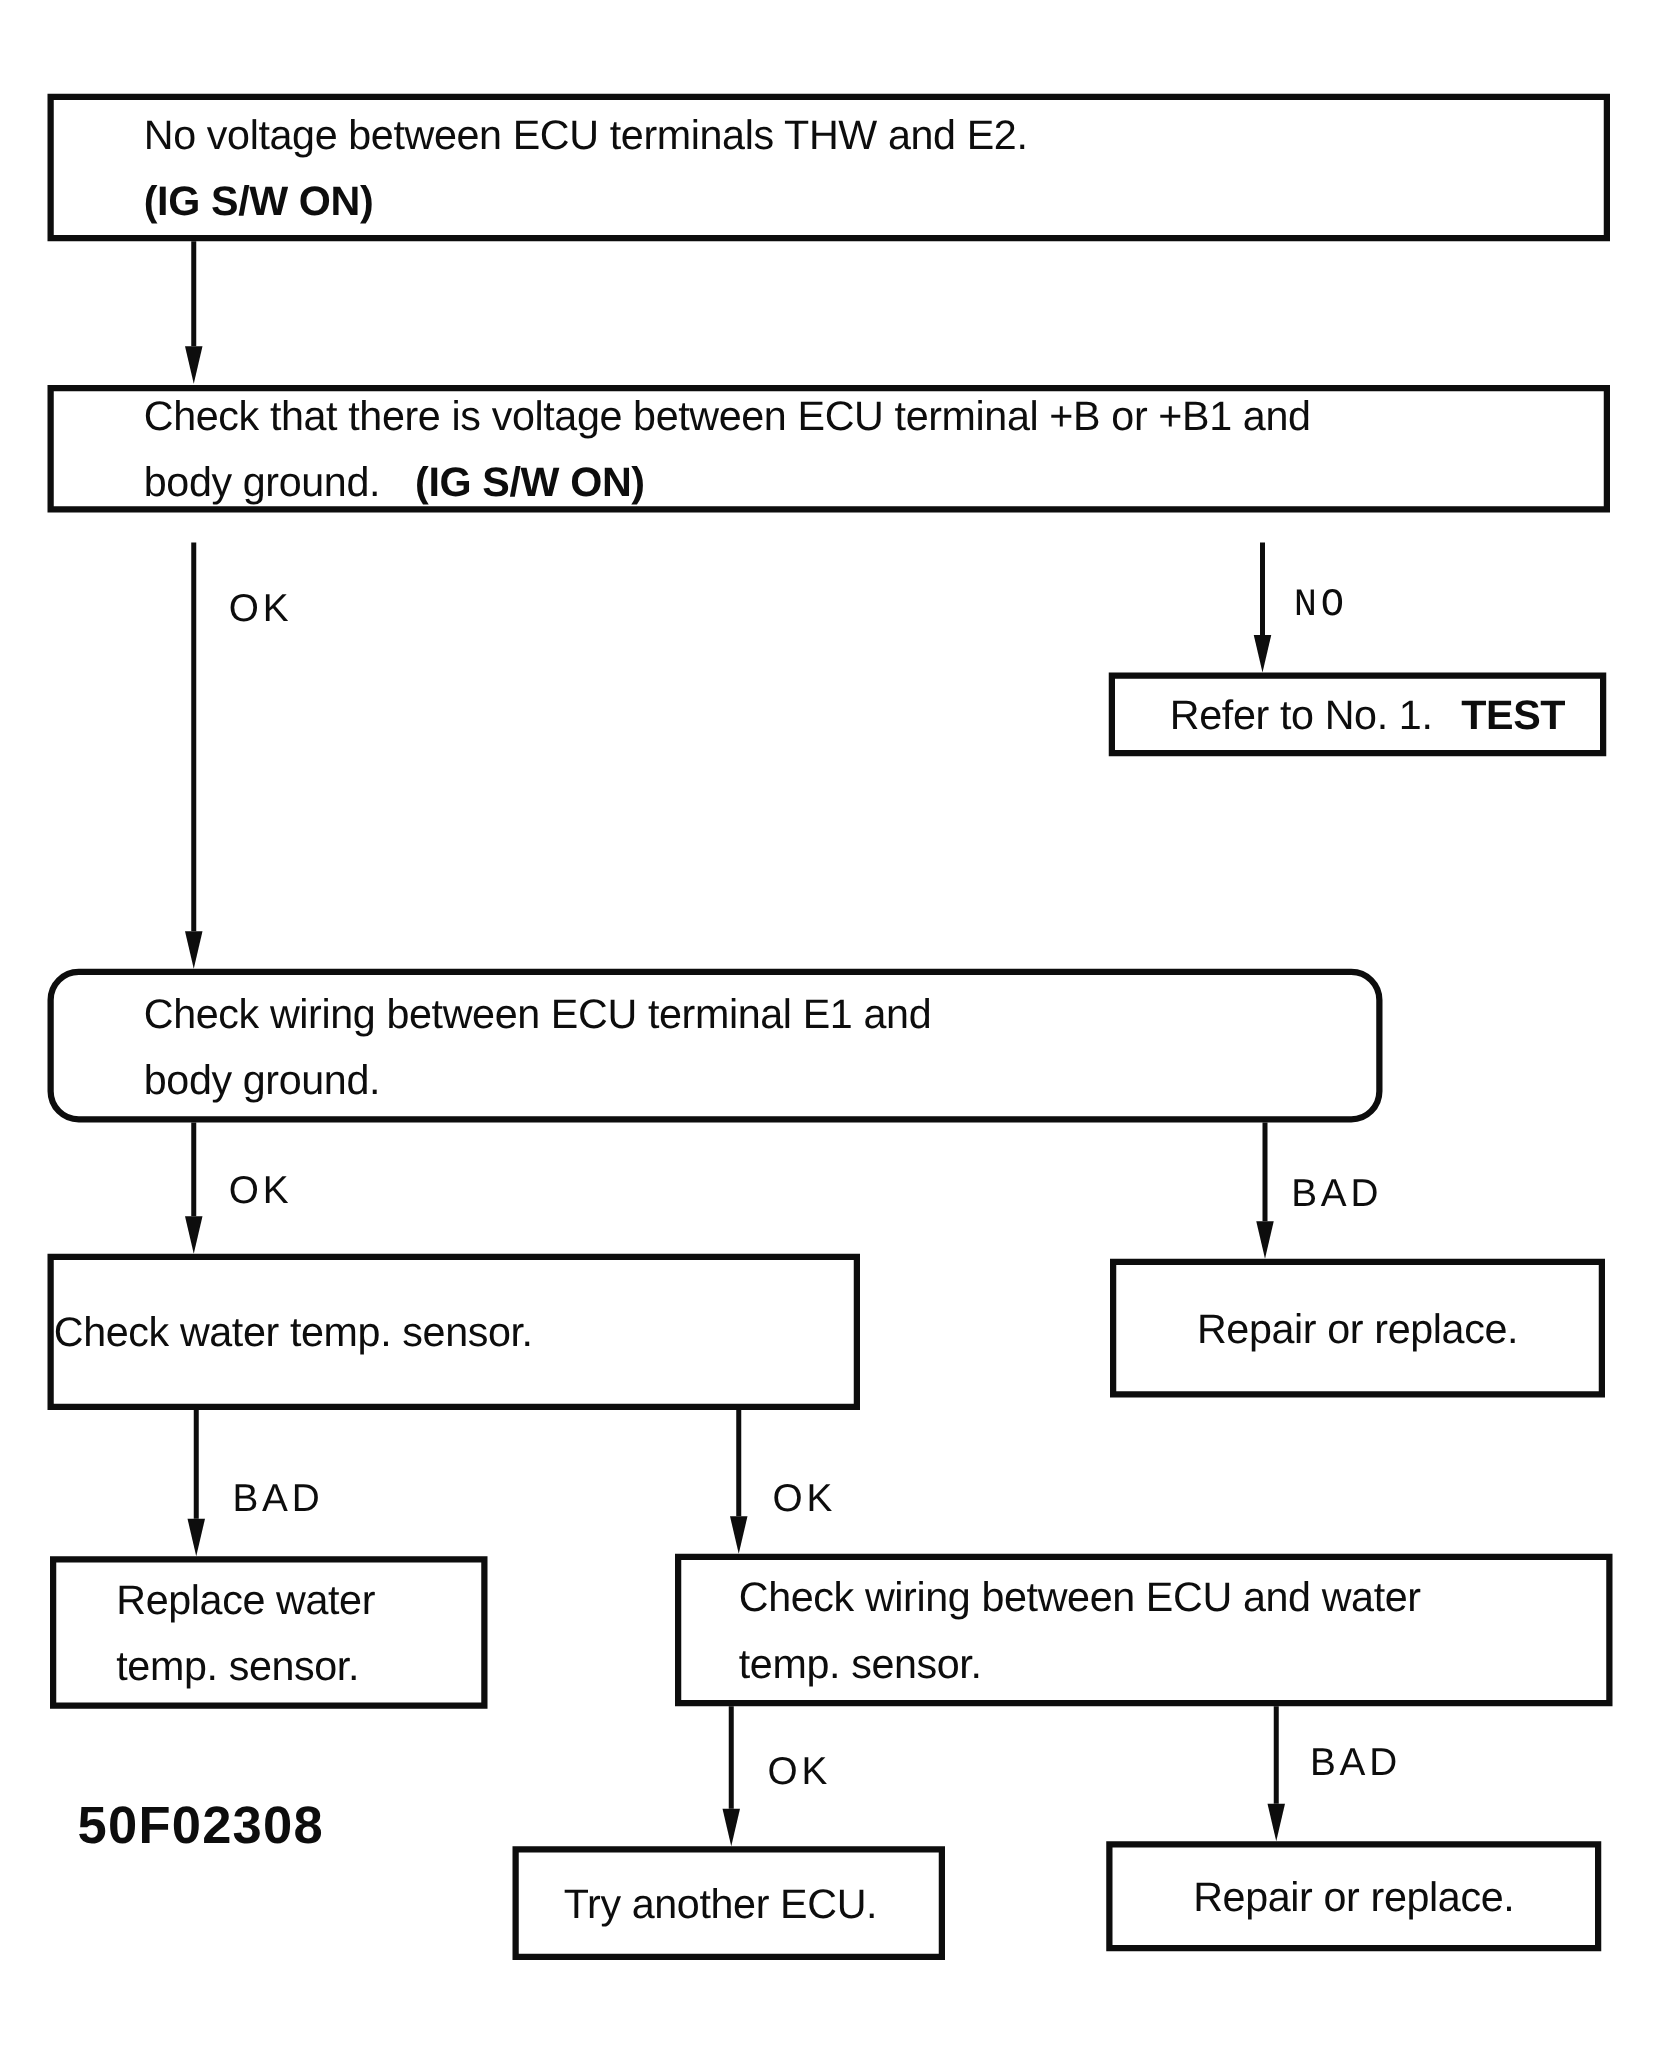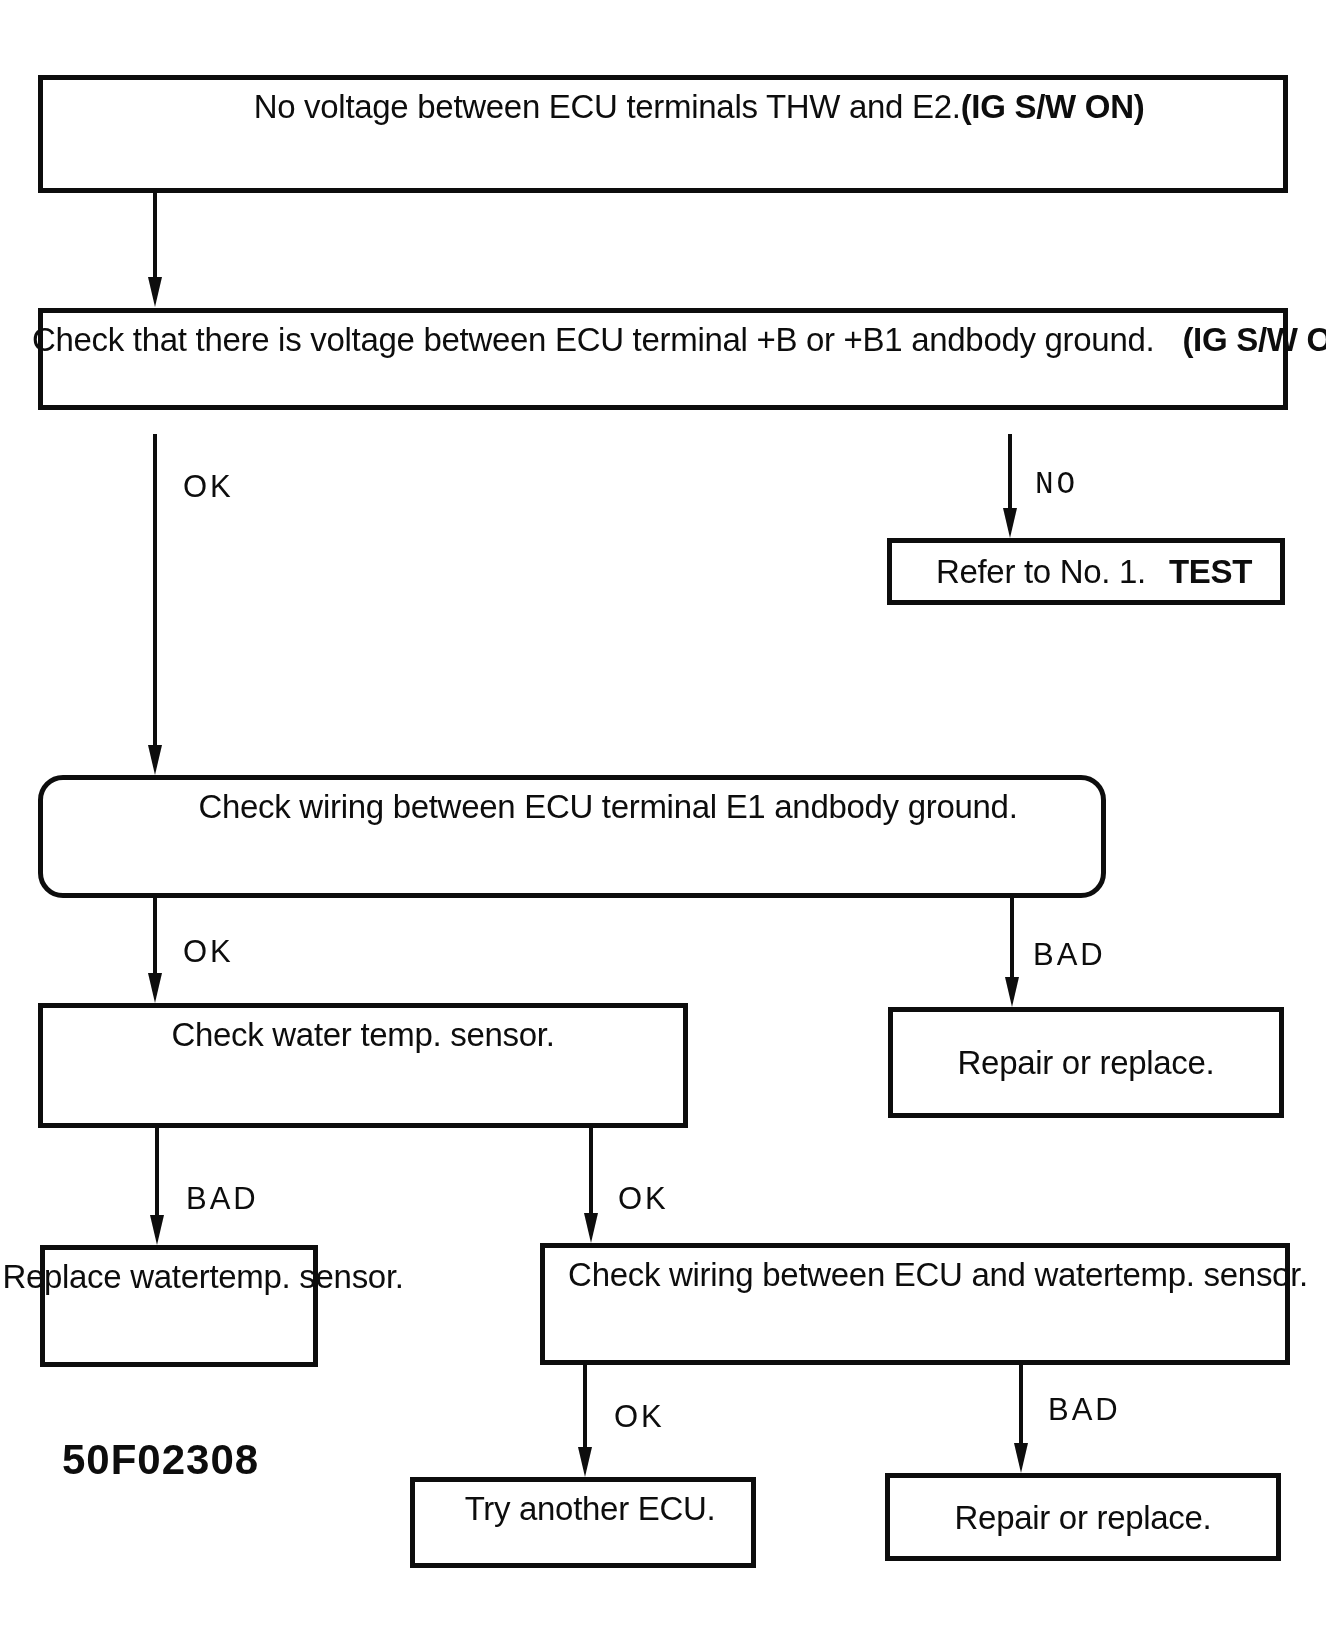--- a/index.html
+++ b/index.html
@@ -15,21 +15,21 @@
     font-family: "Liberation Sans", sans-serif;
     color: #0d0d0d;
     overflow: hidden;
   }
   .fbox {
     position: absolute;
     box-sizing: border-box;
     border: 5px solid #0d0d0d;
     background: #ffffff;
     display: flex;
-    flex-direction: row;
+    flex-direction: column;
     justify-content: center;
     font-size: 33px;
     line-height: 53px;
     letter-spacing: -0.3px;
     white-space: nowrap;
   }
   .fbox .bold { font-weight: bold; }
   .vline {
     position: absolute;
     width: 4px;
@@ -55,23 +55,23 @@
     font-weight: bold;
     letter-spacing: 1px;
   }
   
   #box-no-voltage        { left: 38px;  top: 75px;   width: 1250px; height: 118px; padding-left: 72px; }
   #box-check-b           { left: 38px;  top: 308px;  width: 1250px; height: 102px; padding-left: 72px; }
   #box-refer-test        { left: 887px; top: 538px;  width: 398px;  height: 67px;  padding-left: 16px; flex-direction: row; align-items: center; gap: 11px; }
   #box-check-e1          { left: 38px;  top: 775px;  width: 1068px; height: 123px; padding-left: 72px; border-radius: 25px; }
   #box-check-sensor      { left: 38px;  top: 1003px; width: 650px;  height: 125px; }
   #box-repair-upper      { left: 888px; top: 1007px; width: 396px;  height: 111px; align-items: center; }
-  #box-replace-sensor    { left: 40px;  top: 1245px; width: 278px;  height: 122px; padding-left: 48px; }
+  #box-replace-sensor    { left: 40px;  top: 1245px; width: 350px;  height: 122px; padding-left: 48px; }
   #box-check-wiring      { left: 540px; top: 1243px; width: 750px;  height: 122px; padding-left: 46px; }
-  #box-try-ecu           { left: 410px; top: 1477px; width: 346px;  height: 91px;  padding-left: 14px; }
+  #box-try-ecu           { left: 410px; top: 1477px; width: 346px;  height: 91px;  padding-left: 36px; }
   #box-repair-lower      { left: 885px; top: 1473px; width: 396px;  height: 88px;  align-items: center; }
 </style>
 </head>
 <body>
 
 <div class="stage">
 
   <div class="fbox" id="box-no-voltage">
     <div>No voltage between ECU terminals THW and E2.</div>
     <div class="bold">(IG S/W ON)</div>

